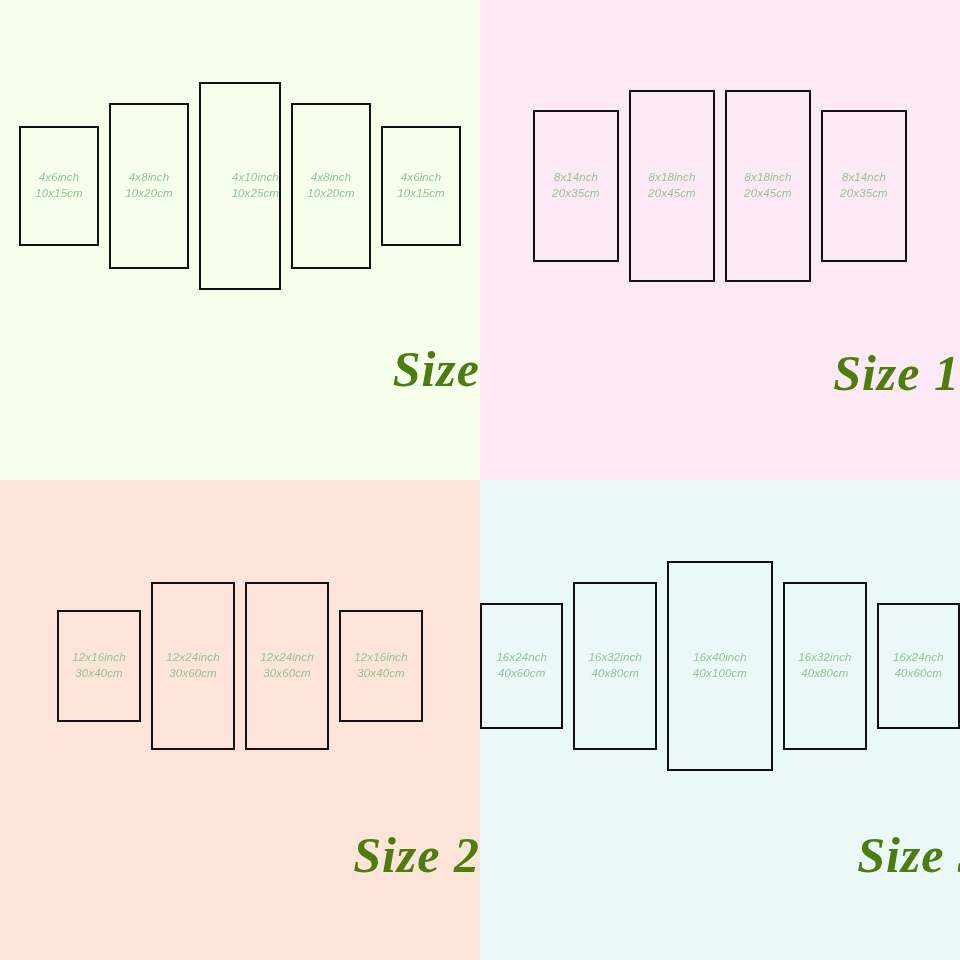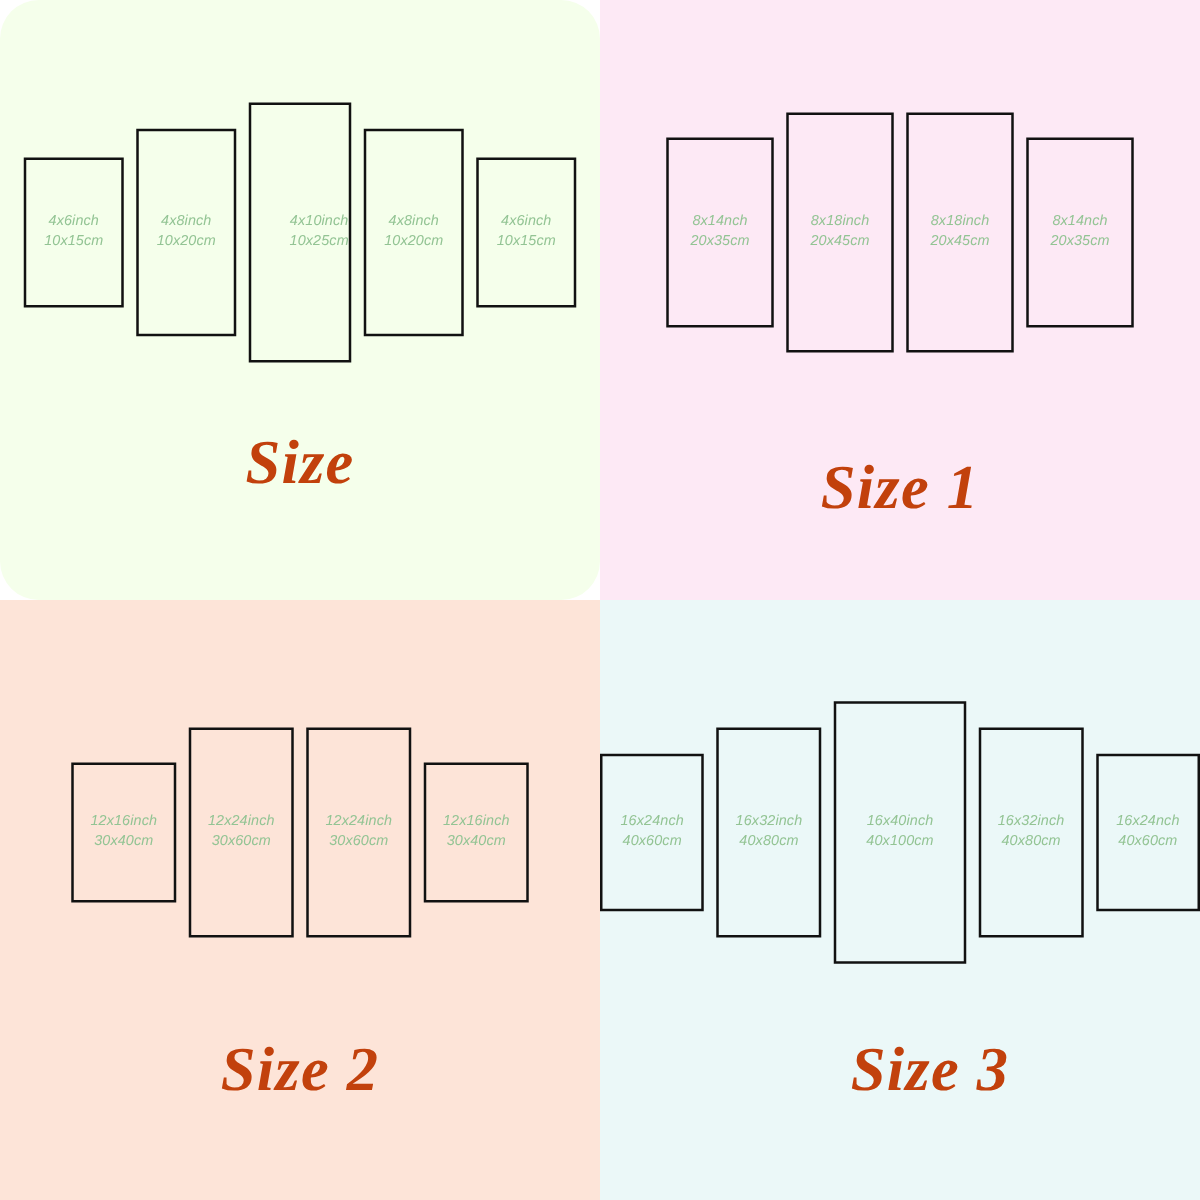--- a/index.html
+++ b/index.html
@@ -57,40 +57,40 @@
     letter-spacing: 0.1px;
     white-space: nowrap;
   }
   .panel-label .ln {
     display: block;
   }
   .heading {
     position: absolute;
     left: 0;
     width: 480px;
-    text-align: center;
+    text-align: right;
     font-family: "Liberation Serif", "DejaVu Serif", serif;
     font-style: italic;
     font-weight: bold;
     font-size: 50px;
-    color: #c2410c;
+    color: #4d7c0f;
     letter-spacing: 1px;
   }
   
   .q0 .heading { top: 340px; }
-  .q1 .heading { top: 360px; }
+  .q1 .heading { top: 344px; }
   .q2 .heading { top: 826px; }
   .q3 .heading { top: 826px; padding-left: 24px; }
   .q2 .heading, .q3 .heading { top: 346px; }
 </style>
 </head>
 <body>
 
 <div id="grid">
-    <div class="quadrant q0" style="background: rgb(245, 255, 235); border-radius: 31px;">
+    <div class="quadrant q0" style="background: rgb(245, 255, 235);">
       <div class="panels">
         <div class="panel" style="width: 80px; height: 120px;">
           <div class="panel-label">
             <span class="ln">4x6inch</span>
             <span class="ln">10x15cm</span>
           </div>
         </div>
         <div class="panel" style="width: 80px; height: 166px;">
           <div class="panel-label">
             <span class="ln">4x8inch</span>

